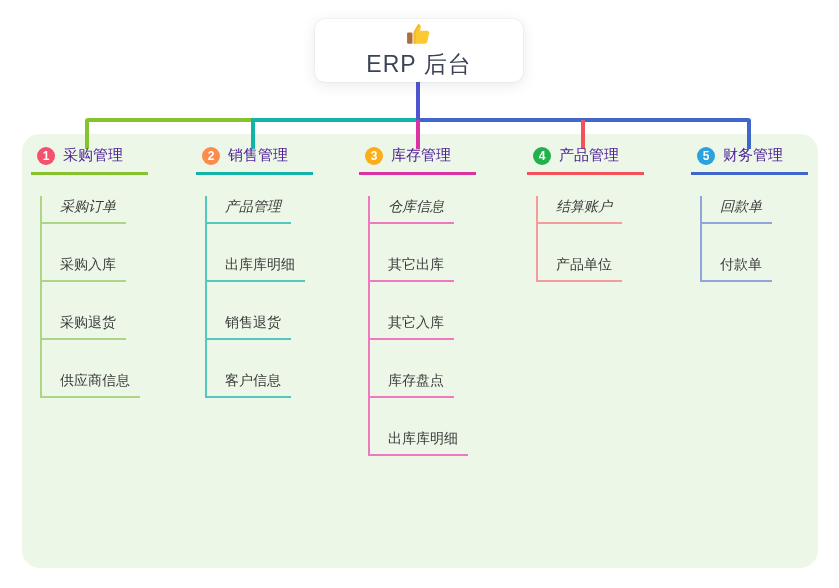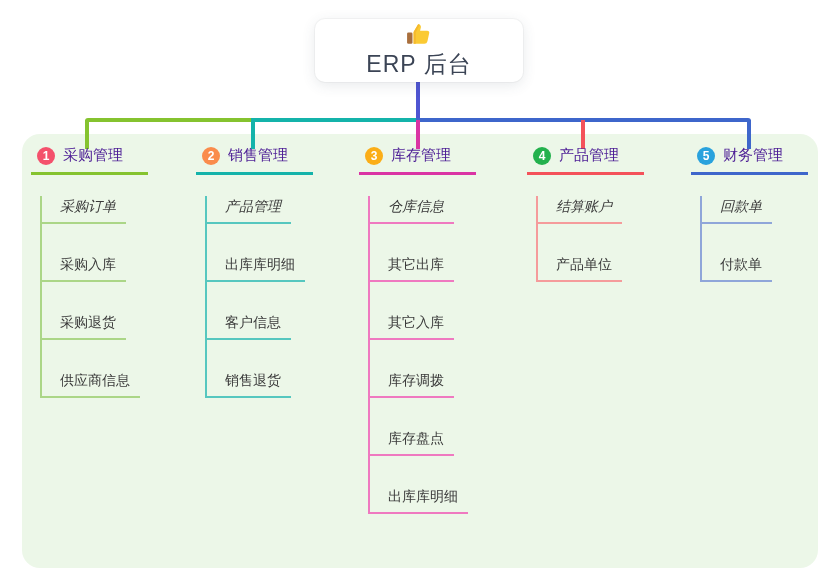--- a/index.html
+++ b/index.html
@@ -94,34 +94,33 @@
         </div>
       </div>
       <div class="branch" style="left: 196px; --accent: #14b3aa; --light: #56c7bf; --badge: #fa8c4c;">
         <div class="branch-title">
           <span class="badge">2</span>
           <span class="branch-label">销售管理</span>
         </div>
         <div class="children">
           <div class="child"><span class="child-label">产品管理</span></div>
           <div class="child"><span class="child-label">出库库明细</span></div>
+          <div class="child"><span class="child-label">销售退货</span></div>
           <div class="child"><span class="child-label">客户信息</span></div>
-          <div class="child"><span class="child-label">销售退货</span></div>
         </div>
       </div>
       <div class="branch" style="left: 359px; --accent: #da34a4; --light: #ef79c0; --badge: #fbae17;">
         <div class="branch-title">
           <span class="badge">3</span>
           <span class="branch-label">库存管理</span>
         </div>
         <div class="children">
           <div class="child"><span class="child-label">仓库信息</span></div>
           <div class="child"><span class="child-label">其它出库</span></div>
           <div class="child"><span class="child-label">其它入库</span></div>
-          <div class="child"><span class="child-label">库存调拨</span></div>
           <div class="child"><span class="child-label">库存盘点</span></div>
           <div class="child"><span class="child-label">出库库明细</span></div>
         </div>
       </div>
       <div class="branch" style="left: 527px; --accent: #f4525a; --light: #f59b9b; --badge: #23b14d;">
         <div class="branch-title">
           <span class="badge">4</span>
           <span class="branch-label">产品管理</span>
         </div>
         <div class="children">

